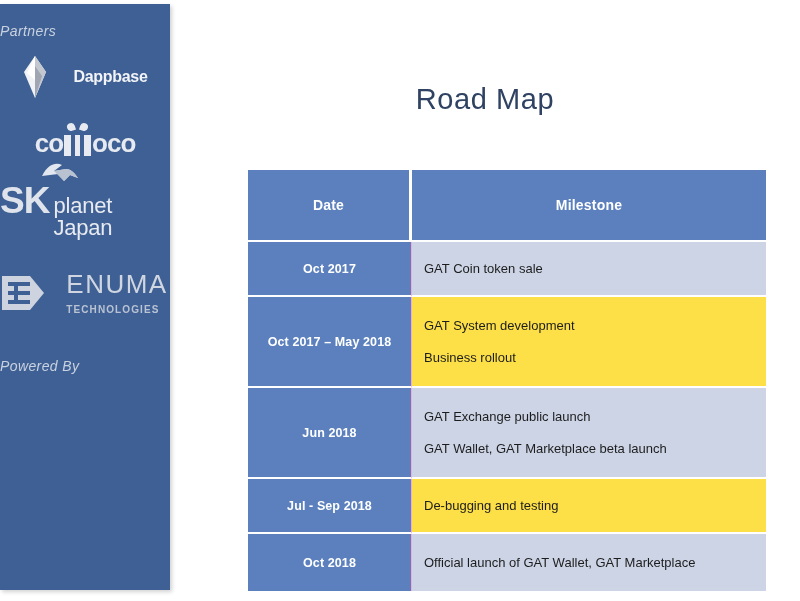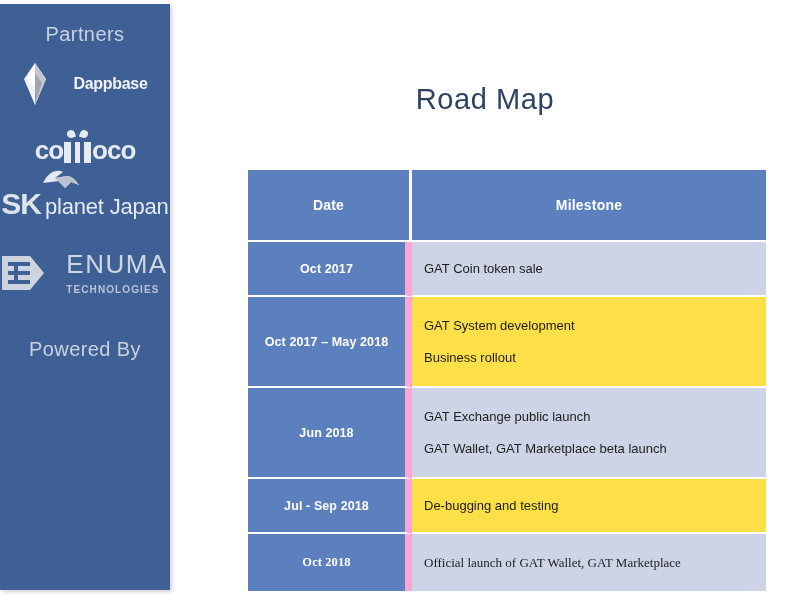--- a/index.html
+++ b/index.html
@@ -31,25 +31,25 @@
     box-shadow: 2px 2px 4px rgba(0,0,0,0.18);
     position: relative;
     flex: 0 0 170px;
     display: flex;
     flex-direction: column;
     align-items: center;
   }
 
   .sidebar-heading {
     color: #c9d2e0;
-    font-size: 20px;
+    font-size: 14px;
     font-weight: 400;
     letter-spacing: 0.4px;
-    text-align: center;
     width: 100%;
+    font-style: italic;
   }
   .heading-partners { margin-top: 19px; }
   .heading-powered  { margin-top: 0px; }
 
   .logo-slot {
     width: 100%;
     display: flex;
     align-items: center;
     justify-content: center;
   }
@@ -115,21 +115,21 @@
   
   .skplanet-row { margin-top: 26px; }
   .skplanet-wrap {
     position: relative;
     display: flex;
     align-items: baseline;
     gap: 4px;
   }
   .sk-text {
     color: #dfe4ec;
-    font-size: 30px;
+    font-size: 37px;
     font-weight: 700;
     letter-spacing: -1px;
     line-height: 1;
   }
   .sk-planet-text {
     color: #e7eaf0;
     font-size: 22px;
     font-weight: 400;
     letter-spacing: -0.2px;
     line-height: 1;
@@ -223,41 +223,41 @@
     letter-spacing: 0.2px;
   }
   .roadmap-table th.th-date { border-right: 3px solid #ffffff; }
 
   .cell-date {
     background: #5b80bd;
     color: #ffffff;
     font-size: 12.5px;
     font-weight: 700;
     text-align: center;
-    border-right: 7px solid #f9a8d4;
+    border-right: 1px solid #f9a8d4;
     letter-spacing: 0.1px;
   }
 
   .cell-ms {
     color: #1d1d1d;
     font-size: 13px;
     font-weight: 400;
     padding: 0 0 0 16px;
   }
   .cell-ms .line { line-height: 1.05; }
   .cell-ms .line + .line { margin-top: 18px; }
 
   .row-a .cell-ms { background: #ccd4e6; }
   .row-b .cell-ms { background: #fde047; }
 
   tr.r1 td { height: 29px; }
   tr.r2 td { height: 65px; }
   tr.r3 td { height: 65px; }
   tr.r4 td { height: 29px; }
-  tr.r5 td { height: 33px; border-bottom: none; font-family: Liberation Serif, serif; }
+  tr.r5 td { height: 33px; border-bottom: none; }
 </style>
 </head>
 <body>
 
 <div class="slide">
 
   <aside class="sidebar">
 
     <div class="sidebar-heading heading-partners">Partners</div>
 

